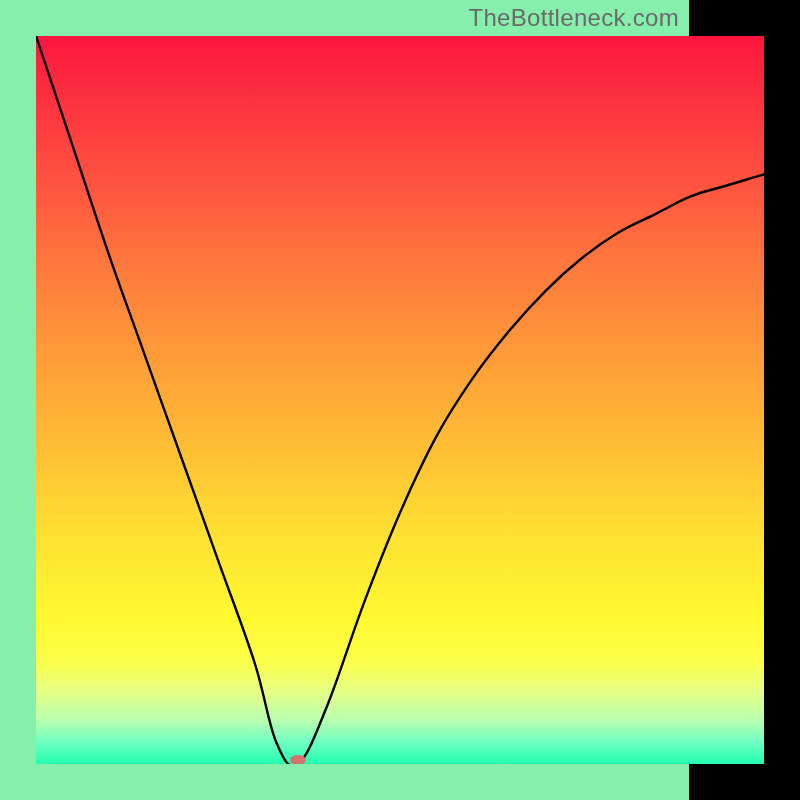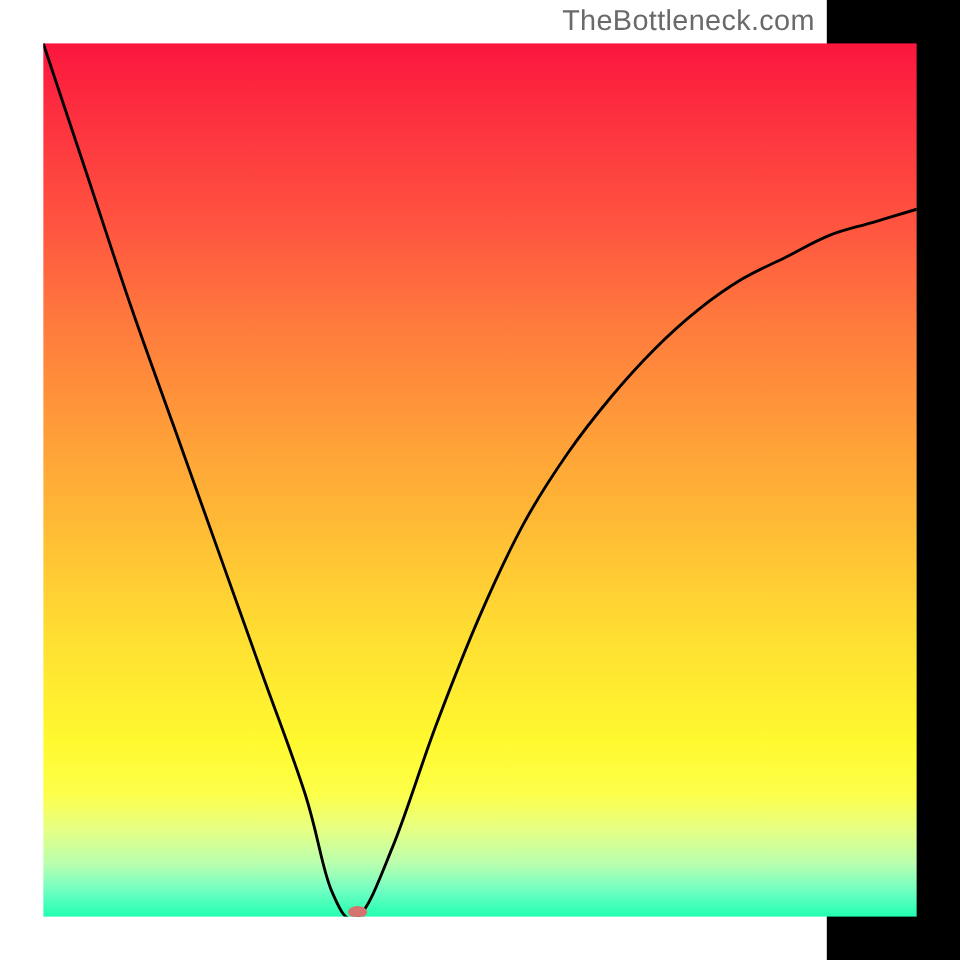--- a/index.html
+++ b/index.html
@@ -8,21 +8,21 @@
     width: 800px;
     height: 800px;
     font-family: Arial, Helvetica, sans-serif;
     overflow: hidden;
     background: #000;
   }
   .frame {
     position: relative;
     width: 689px;
     height: 800px;
-    background: #ffffff;
+    background: #86efac;
     box-sizing: border-box;
   }
   .watermark {
     position: absolute;
     top: 4px;
     right: 10px;
     font-size: 24px;
     font-weight: 500;
     color: #6a6a6a;
     letter-spacing: 0.3px;

